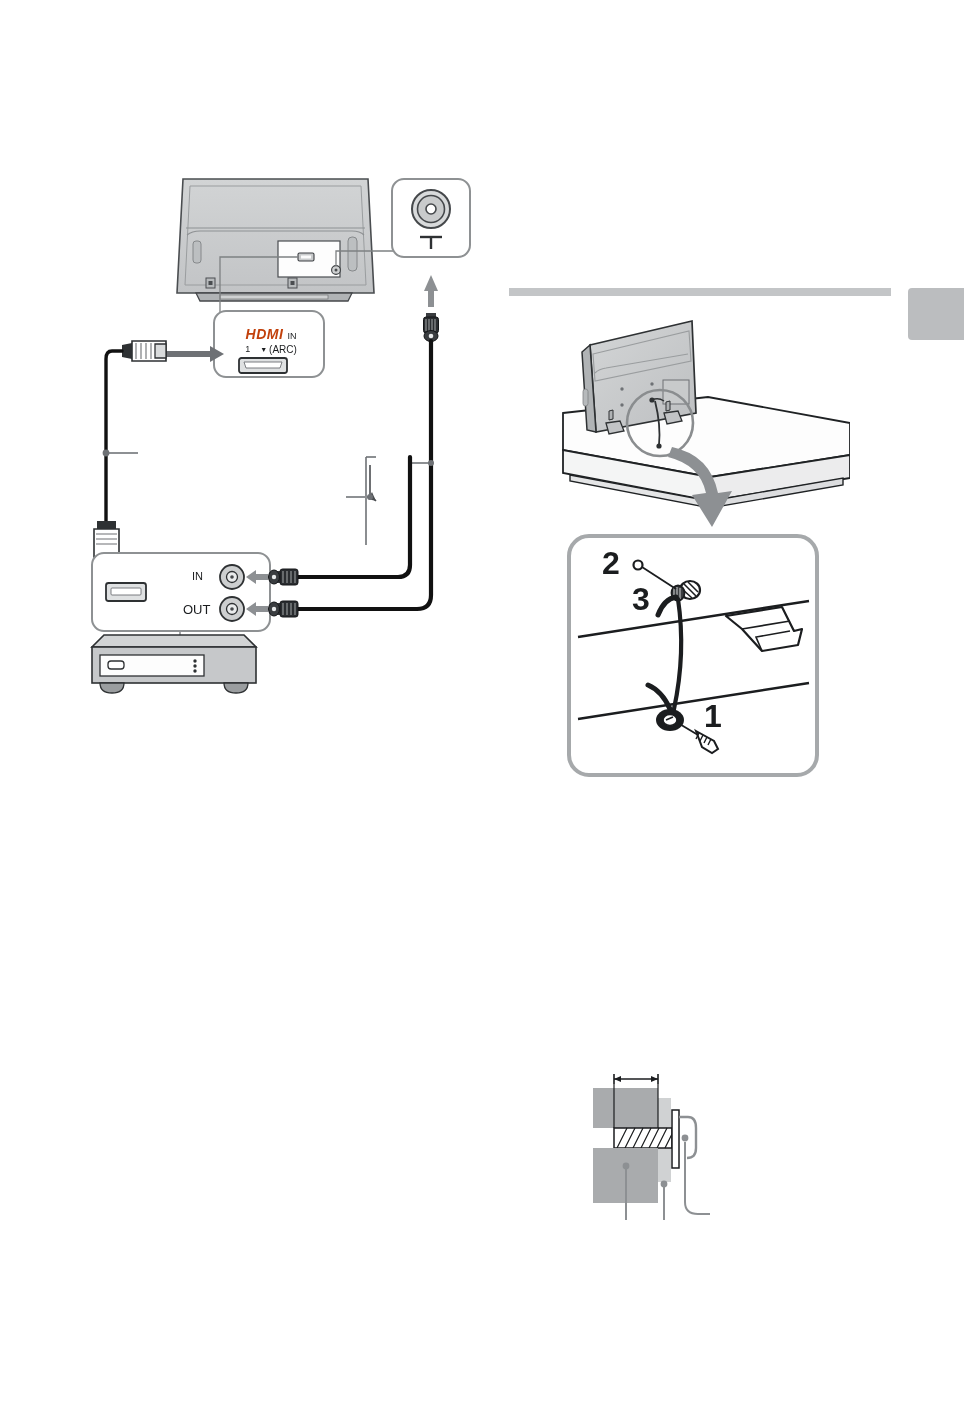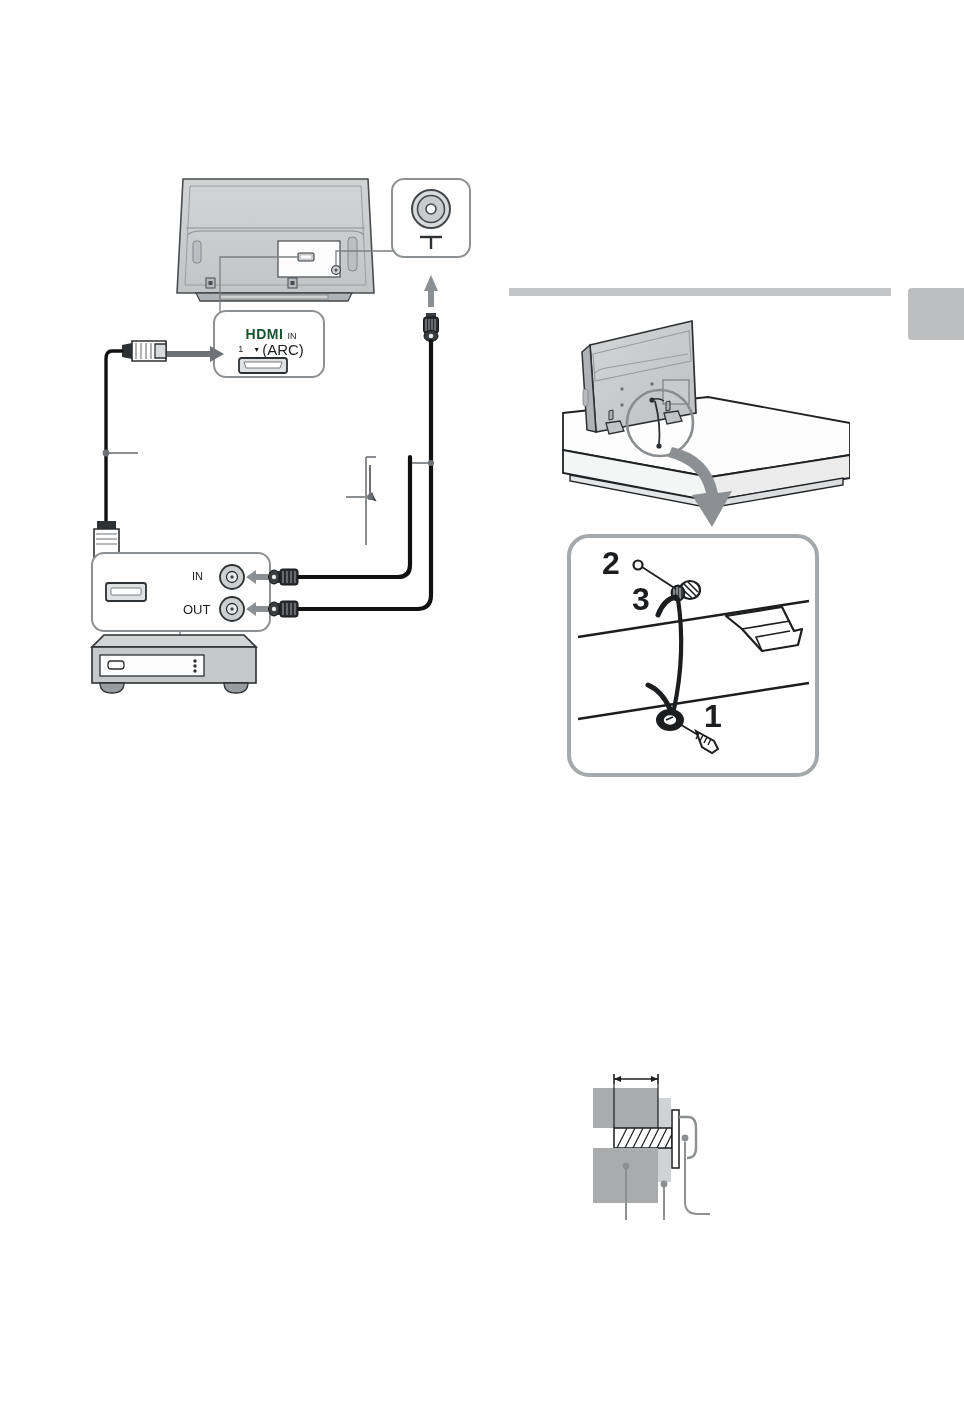--- a/index.html
+++ b/index.html
@@ -228,28 +228,28 @@
         <circle cx="115" cy="496" r="1.7" fill="#2e3133"></circle>
         <circle cx="115" cy="501" r="1.7" fill="#2e3133"></circle>
         <circle cx="115" cy="506" r="1.7" fill="#2e3133"></circle>
 
         <path d="M20,518 Q20,528 32,528 Q44,528 44,518 Z" fill="#9a9d9f" stroke="#2e3133" stroke-width="1.3"></path>
         <path d="M144,518 Q144,528 156,528 Q168,528 168,518 Z" fill="#9a9d9f" stroke="#2e3133" stroke-width="1.3"></path>
       </g>
     </svg>
 
     <div class="abs" style="left:148px; top:161px; width:86px; height:14px; display:flex; align-items:baseline; justify-content:center; gap:4px;">
-      <span style="font-family:'Liberation Sans',sans-serif; font-weight:bold; font-size:14px; letter-spacing:0.5px; color:#14532d; font-stretch:condensed;">HDMI</span>
+      <span style="font-family:'Liberation Sans',sans-serif; font-weight:bold; font-size:14px; letter-spacing:0.5px; color:#c2410c; font-stretch:condensed;font-style:italic;">HDMI</span>
       <span style="font-family:'Liberation Sans',sans-serif; font-size:9px; color:#1b1d1f;">IN</span>
     </div>
     <div class="abs" style="left:148px; top:178px; width:86px; height:12px; display:flex; align-items:center; justify-content:center; gap:10px;">
       <span style="font-family:'Liberation Sans',sans-serif; font-size:9px; color:#1b1d1f;">1</span>
       <span style="display:flex; align-items:center; gap:2px;">
         <span style="font-size:7px; color:#1b1d1f; line-height:1;">▼</span>
-        <span style="font-family:'Liberation Sans',sans-serif; font-size:15px; color:#1b1d1f;">(ARC)</span>
+        <span style="font-family:'Liberation Sans',sans-serif; font-size:10px; color:#1b1d1f;">(ARC)</span>
       </span>
     </div>
 
     <div class="abs" style="left:158px; top:192px;">
       <svg width="64" height="18" viewBox="0 0 64 18" xmlns="http://www.w3.org/2000/svg">
         <rect x="1" y="1" width="48" height="15" rx="2.5" fill="#dfe1e2" stroke="#2e3133" stroke-width="1.8"></rect>
         <path d="M6,5 L44,5 L42,11 L8,11 Z" fill="#ffffff" stroke="#6e7175" stroke-width="0.9"></path>
       </svg>
     </div>
 

